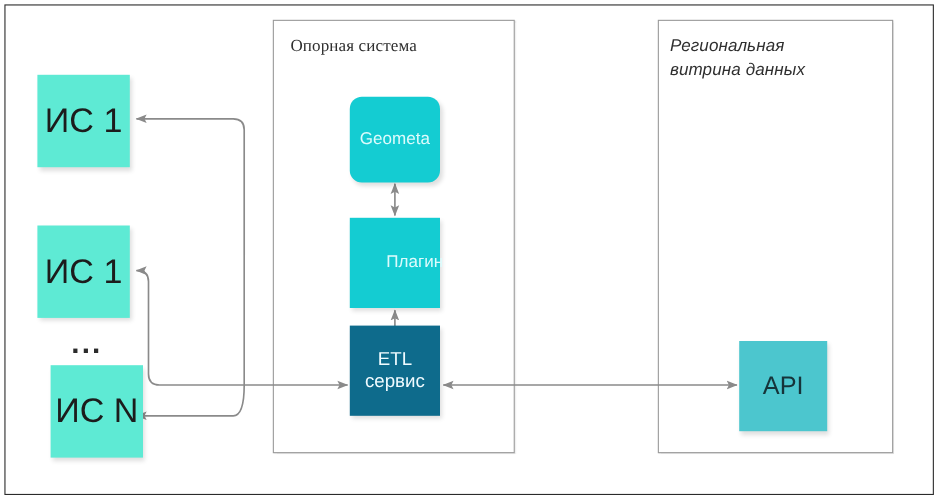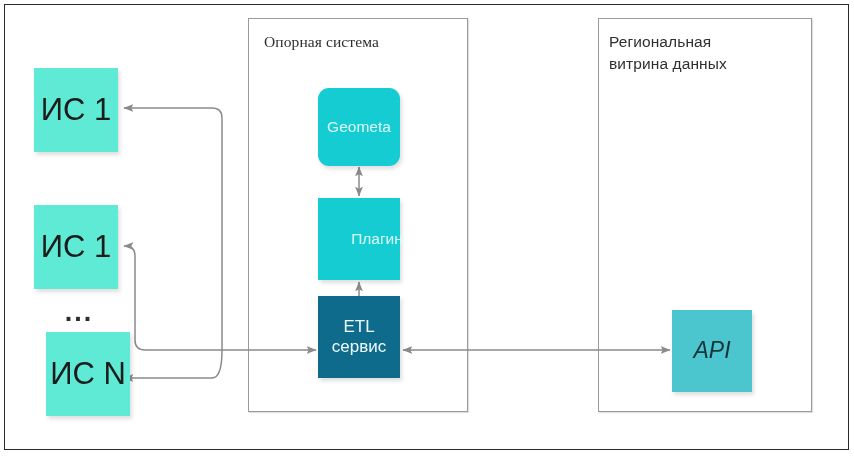--- a/index.html
+++ b/index.html
@@ -98,21 +98,21 @@
 </head>
 <body>
 
 <div id="canvas">
   <div id="outer-frame"></div>
 
   <div class="panel" style="left:248px; top:18px; width:220px; height:394px;"></div>
   <div class="panel" style="left:598px; top:18px; width:214px; height:394px;"></div>
 
   <div class="panel-title" style="left:264px; top:31px; width:200px;font-family:Liberation Serif, serif;">Опорная система</div>
-  <div class="panel-title" style="left:609px; top:31px; width:200px;">Региональная
+  <div class="panel-title" style="left:609px; top:31px; width:200px;font-style:italic;">Региональная
 витрина данных</div>
 
   <svg class="wires" viewBox="0 0 854 456">
     <defs>
       <marker id="arrowhead" markerWidth="7" markerHeight="7" refX="6.2" refY="3" orient="auto" markerUnits="strokeWidth">
         <path d="M0,0.4 L6.6,3 L0,5.6 L1.3,3 Z" fill="#8a8a8a"></path>
       </marker>
       <marker id="arrowtail" markerWidth="7" markerHeight="7" refX="0.8" refY="3" orient="auto" markerUnits="strokeWidth">
         <path d="M7,0.4 L0.4,3 L7,5.6 L5.7,3 Z" fill="#8a8a8a"></path>
       </marker>
@@ -136,14 +136,14 @@
   <div class="node node-src" style="left:34px; top:68px; width:84px; height:84px;">ИС 1</div>
   <div class="node node-src" style="left:34px; top:205px; width:84px; height:84px;">ИС 1</div>
   <div class="ellipsis" style="left:59px; top:299px; width:40px; text-align:center;">...</div>
   <div class="node node-src" style="left:46px; top:332px; width:84px; height:84px;">ИС N</div>
 
   <div class="node node-cyan" style="left:318px; top:88px; width:82px; height:78px;border-radius:11px;">Geometa</div>
   <div class="node node-cyan" style="left:318px; top:198px; width:82px; height:82px;padding-left:36px;">Плагин</div>
   <div class="node node-etl" style="left:318px; top:296px; width:82px; height:82px;">ETL
 сервис</div>
 
-  <div class="node node-api" style="left:672px; top:310px; width:80px; height:82px;font-style:italic;">API</div>
+  <div class="node node-api" style="left:672px; top:310px; width:80px; height:82px;">API</div>
 </div>
 
 </body></html>

